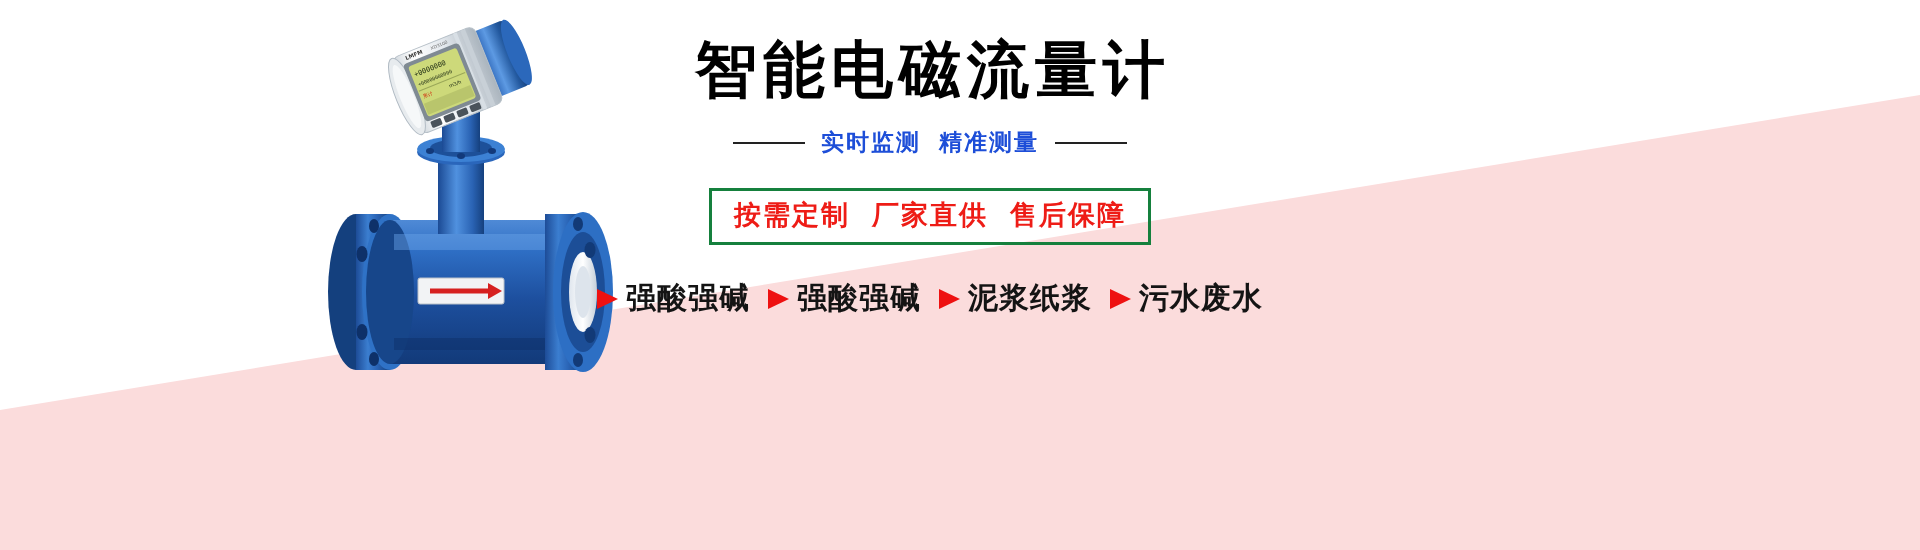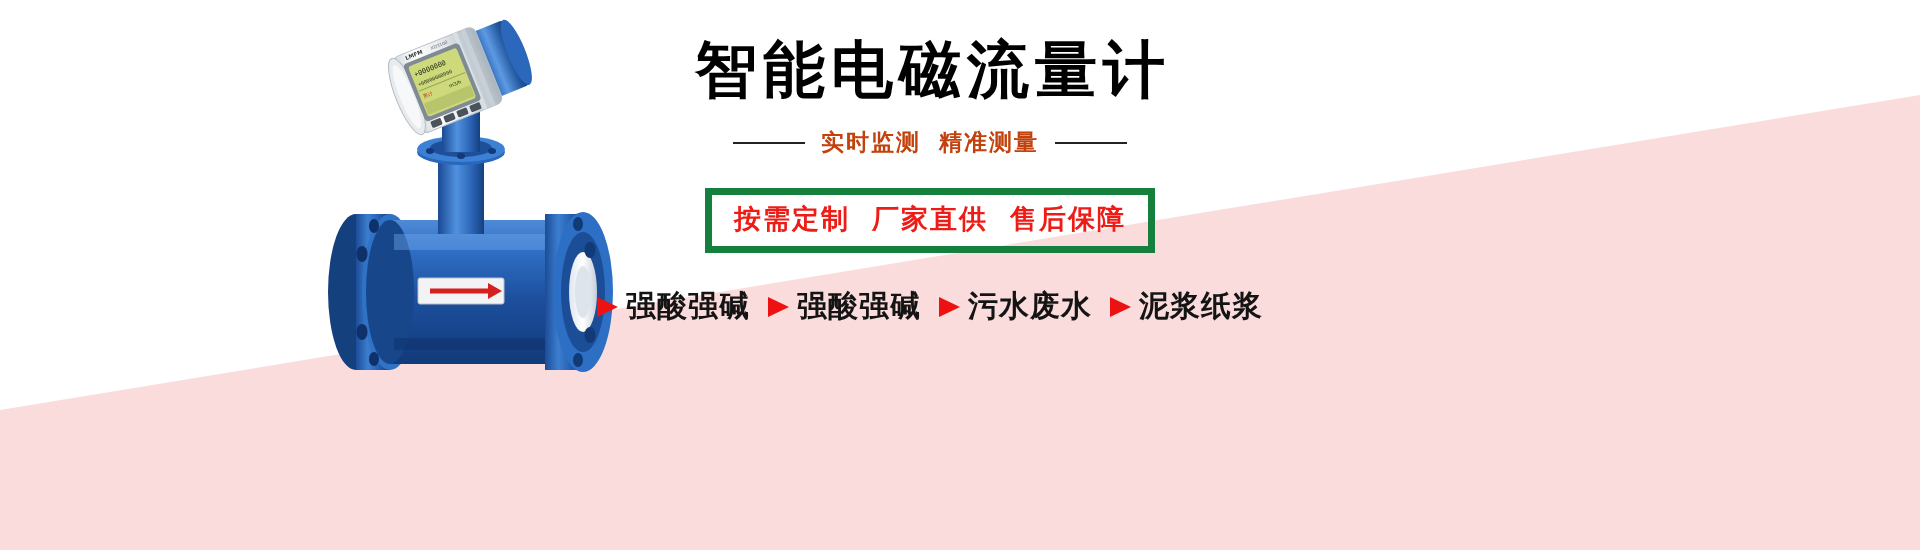--- a/index.html
+++ b/index.html
@@ -59,29 +59,29 @@
   }
   .rule {
     width: 72px;
     height: 2px;
     background: #222222;
     flex: none;
   }
   .subtitle-text {
     font-size: 23px;
     font-weight: bold;
-    color: #c2410c;
+    color: #1d4ed8;
     letter-spacing: 2px;
     white-space: nowrap;
   }
   .subtitle-text .gap { display: inline-block; width: 18px; }
   .promo-box {
     display: inline-block;
     margin-top: 30px;
-    border: 7px solid #15803d;
+    border: 3px solid #15803d;
     padding: 11px 22px 13px 22px;
     box-sizing: border-box;
   }
   .promo-text {
     font-size: 27px;
     font-weight: bold;
     color: #ee1c16;
     letter-spacing: 2px;
     white-space: nowrap;
     line-height: 1;
@@ -275,22 +275,22 @@
       <span class="feature">
         <span class="arrow-icon"></span>
         <span class="feature-label">强酸强碱</span>
       </span>
       <span class="feature">
         <span class="arrow-icon"></span>
         <span class="feature-label">强酸强碱</span>
       </span>
       <span class="feature">
         <span class="arrow-icon"></span>
+        <span class="feature-label">泥浆纸浆</span>
+      </span>
+      <span class="feature">
+        <span class="arrow-icon"></span>
         <span class="feature-label">污水废水</span>
-      </span>
-      <span class="feature">
-        <span class="arrow-icon"></span>
-        <span class="feature-label">泥浆纸浆</span>
       </span>
     </div>
 
   </div>
 </div>
 
 </body></html>

